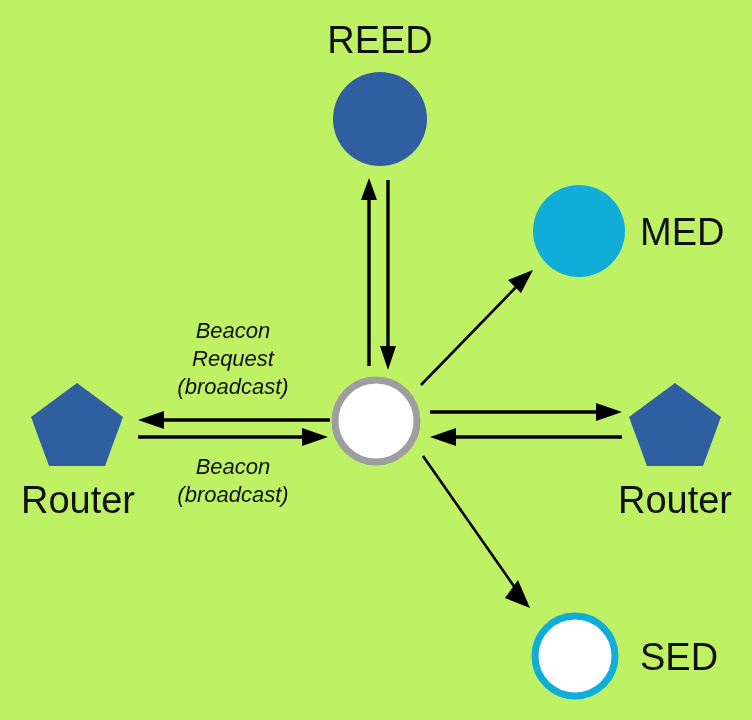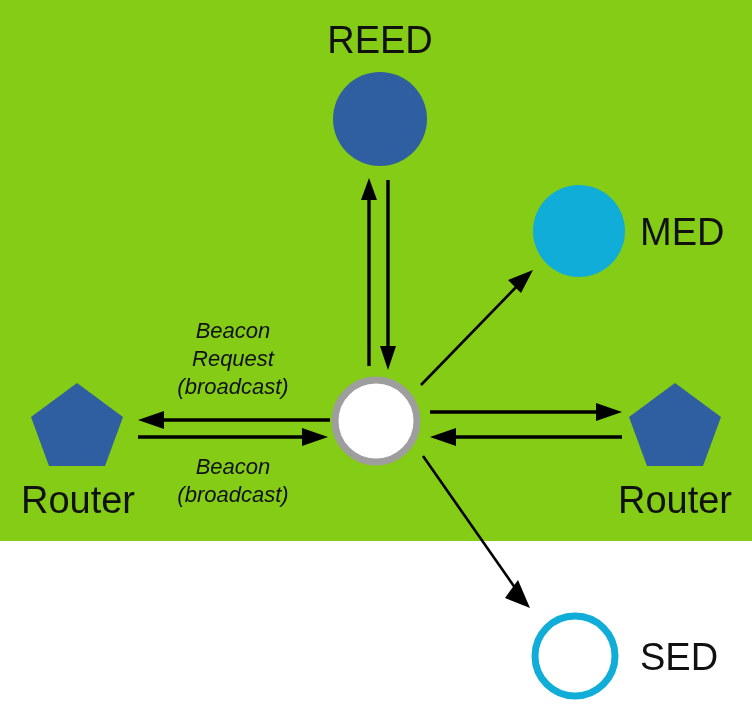--- a/index.html
+++ b/index.html
@@ -10,22 +10,22 @@
   }
   body {
     width: 752px;
     height: 720px;
     overflow: hidden;
     font-family: "Liberation Sans", sans-serif;
   }
   #diagram-root {
     position: relative;
     width: 752px;
-    height: 541px;
-    background: #84cc16;
+    height: 720px;
+    background: #bef264;
   }
   svg#topology-svg {
     display: block;
     width: 752px;
     height: 720px;
   }
   .node-label {
     font-family: "Liberation Sans", sans-serif;
     font-size: 38px;
     font-weight: 400;

